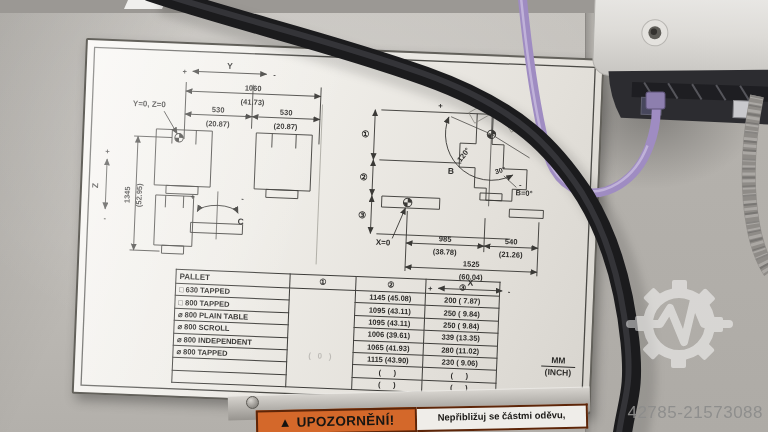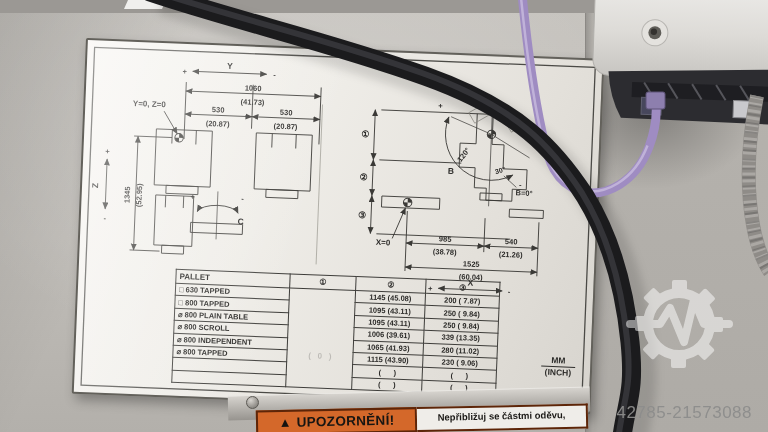--- a/index.html
+++ b/index.html
@@ -57,21 +57,21 @@
   .warn-orange{width:160px;background:#d4682a;border:2px solid #5d2508;
     display:flex;align-items:center;justify-content:center;gap:5px;}
   .warn-tri{color:#151310;font-size:13px;line-height:1;}
   .warn-title{color:#171512;font-size:13.5px;font-weight:900;letter-spacing:.3px;}
   .warn-white{width:172px;background:#efede9;border:2px solid #5d2508;border-left:none;
     display:flex;align-items:flex-start;justify-content:center;}
   .warn-text{color:#1b1916;font-size:9.5px;font-weight:700;margin-top:3px;white-space:nowrap;}
   
   .overlay{position:absolute;inset:0;pointer-events:none;}
   .wm-gear{position:absolute;left:622px;top:272px;opacity:.5;}
-  .wm-id{position:absolute;right:16px;top:403px;font-size:17px;color:#8d8d8c;
+  .wm-id{position:absolute;right:5px;top:403px;font-size:17px;color:#8d8d8c;
     letter-spacing:.5px;opacity:.95;}
 </style>
 </head>
 <body>
 
 <div class="stage">
 
   <div class="wall"></div>
   <div class="wall-right"></div>
   <div class="box-shadow-wall"></div>

